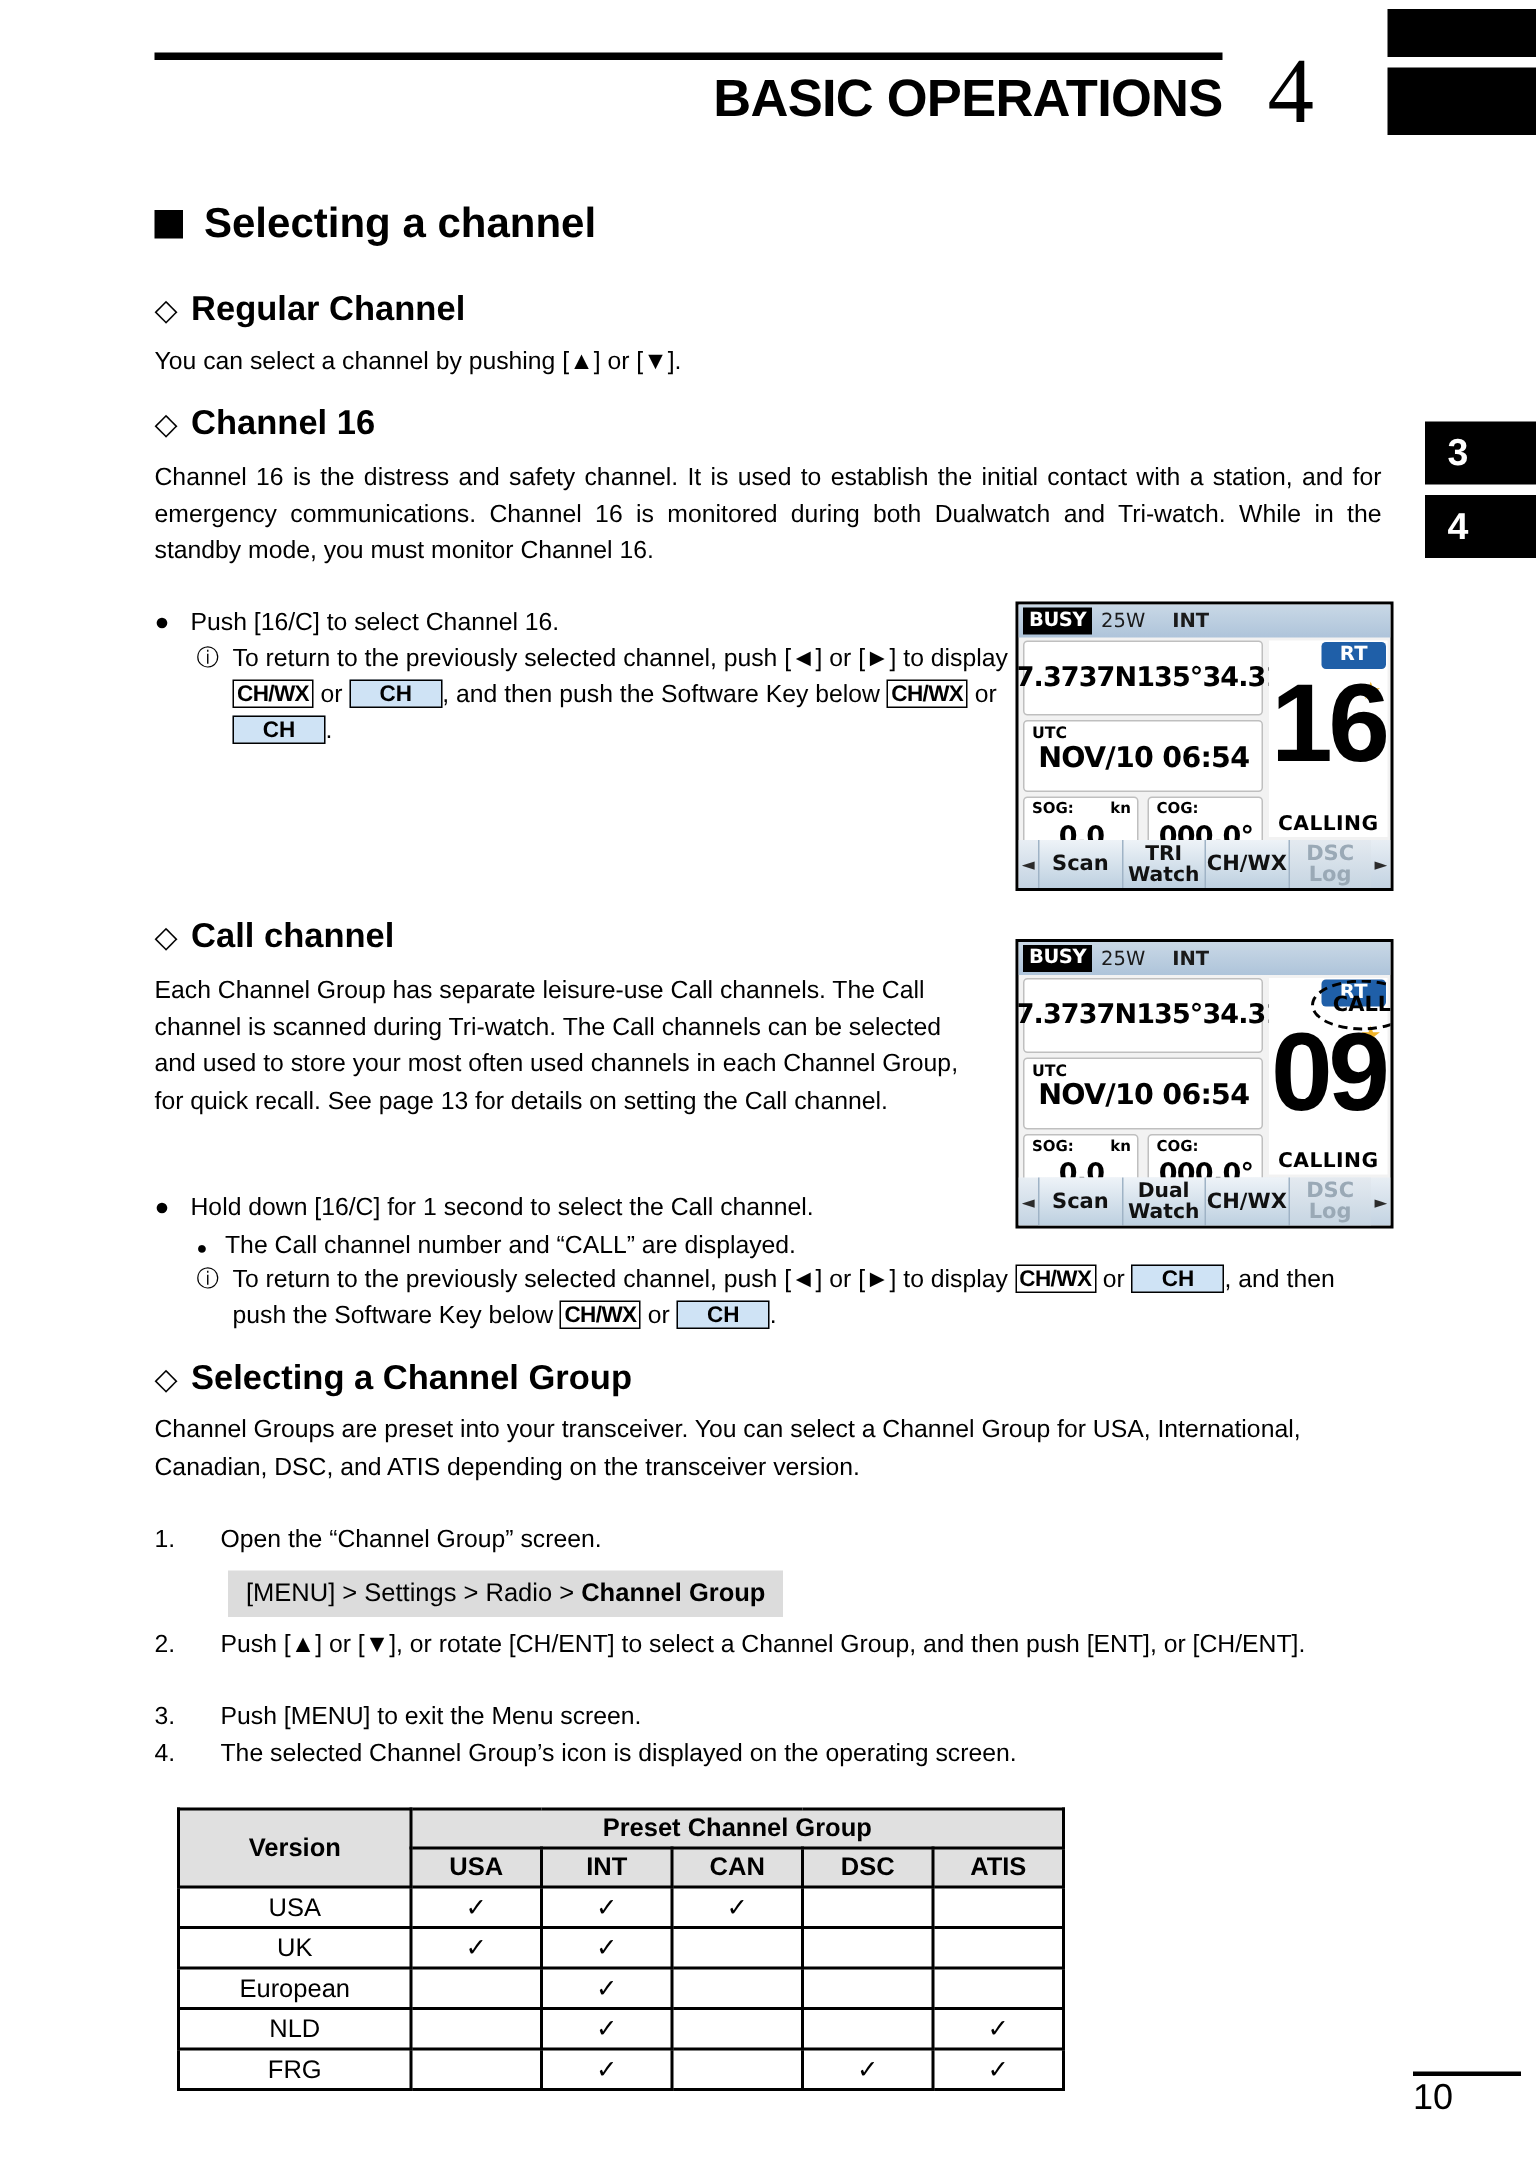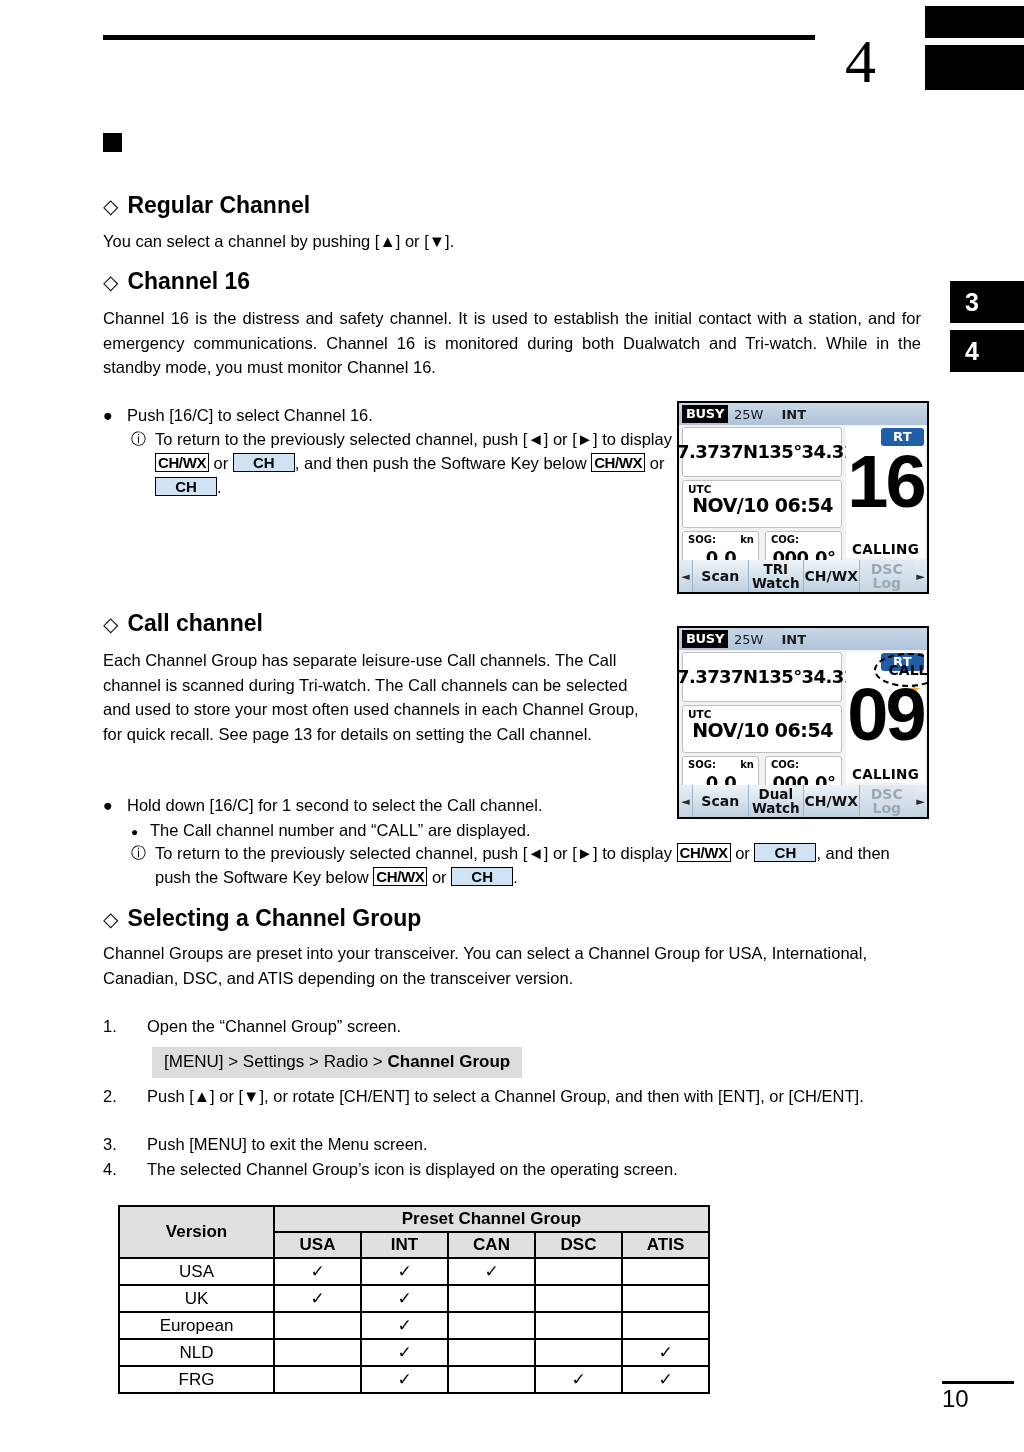--- a/index.html
+++ b/index.html
@@ -183,30 +183,32 @@
 
   
   .footer-rule { position:absolute; left:942px; top:1381px; width:72px; height:2.5px; background:#000; }
   .footer-num { position:absolute; left:942px; top:1385px; font-size:24px; }
 </style>
 </head>
 <body>
 
 <div class="page-header">
   <div class="header-rule"></div>
+  <div class="header-title">BASIC OPERATIONS</div>
   <div class="header-chapnum">4</div>
   <div class="header-blk1"></div>
   <div class="header-blk2"></div>
 </div>
 
 <div class="side-tab side-tab-3">3</div>
 <div class="side-tab side-tab-4">4</div>
 
 <div class="h1-block" style="top:133px;">
   <span class="h1-square"></span>
+  <span>Selecting a channel</span>
 </div>
 
 <div class="h2-block" style="top:192px;">
   <span class="h2-diamond">◇</span>
   <span>Regular Channel</span>
 </div>
 <div class="body-text" style="top:229px; width:790px;">You can select a channel by pushing [▲] or [▼].</div>
 
 <div class="h2-block" style="top:268px;">
   <span class="h2-diamond">◇</span>
@@ -375,21 +377,21 @@
   <span class="n">1.</span>
   <span class="t">Open the “Channel Group” screen.</span>
 </div>
 
 <div class="menu-path" style="left:152px; top:1047px;">
   <span>[MENU] &gt; Settings &gt; Radio &gt; </span><b>Channel Group</b>
 </div>
 
 <div class="num-item" style="left:103px; top:1084px; width:790px;">
   <span class="n">2.</span>
-  <span class="t">Push [▲] or [▼], or rotate [CH/ENT] to select a Channel Group, and then with [ENT], or [CH/ENT].</span>
+  <span class="t">Push [▲] or [▼], or rotate [CH/ENT] to select a Channel Group, and then push [ENT], or [CH/ENT].</span>
 </div>
 <div class="num-item" style="left:103px; top:1132px; width:790px;">
   <span class="n">3.</span>
   <span class="t">Push [MENU] to exit the Menu screen.</span>
 </div>
 <div class="num-item" style="left:103px; top:1157px; width:790px;">
   <span class="n">4.</span>
   <span class="t">The selected Channel Group’s icon is displayed on the operating screen.</span>
 </div>
 

